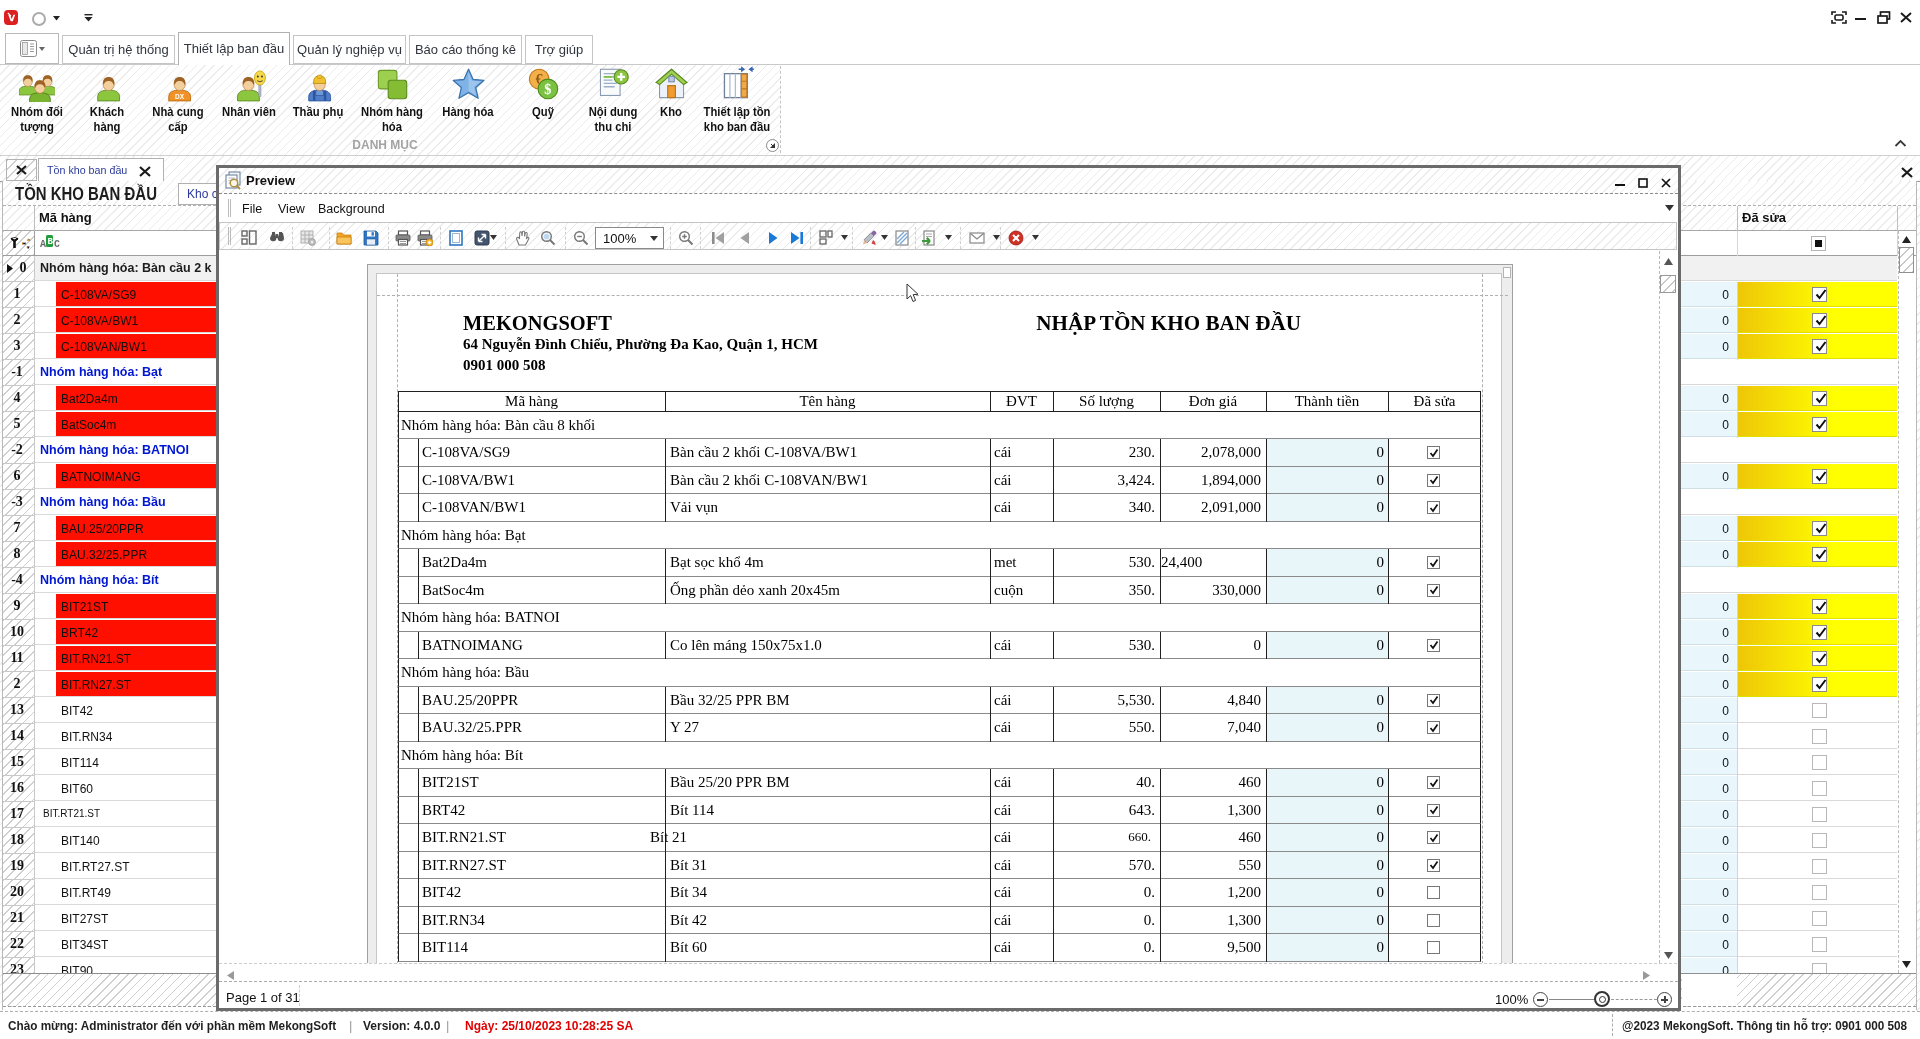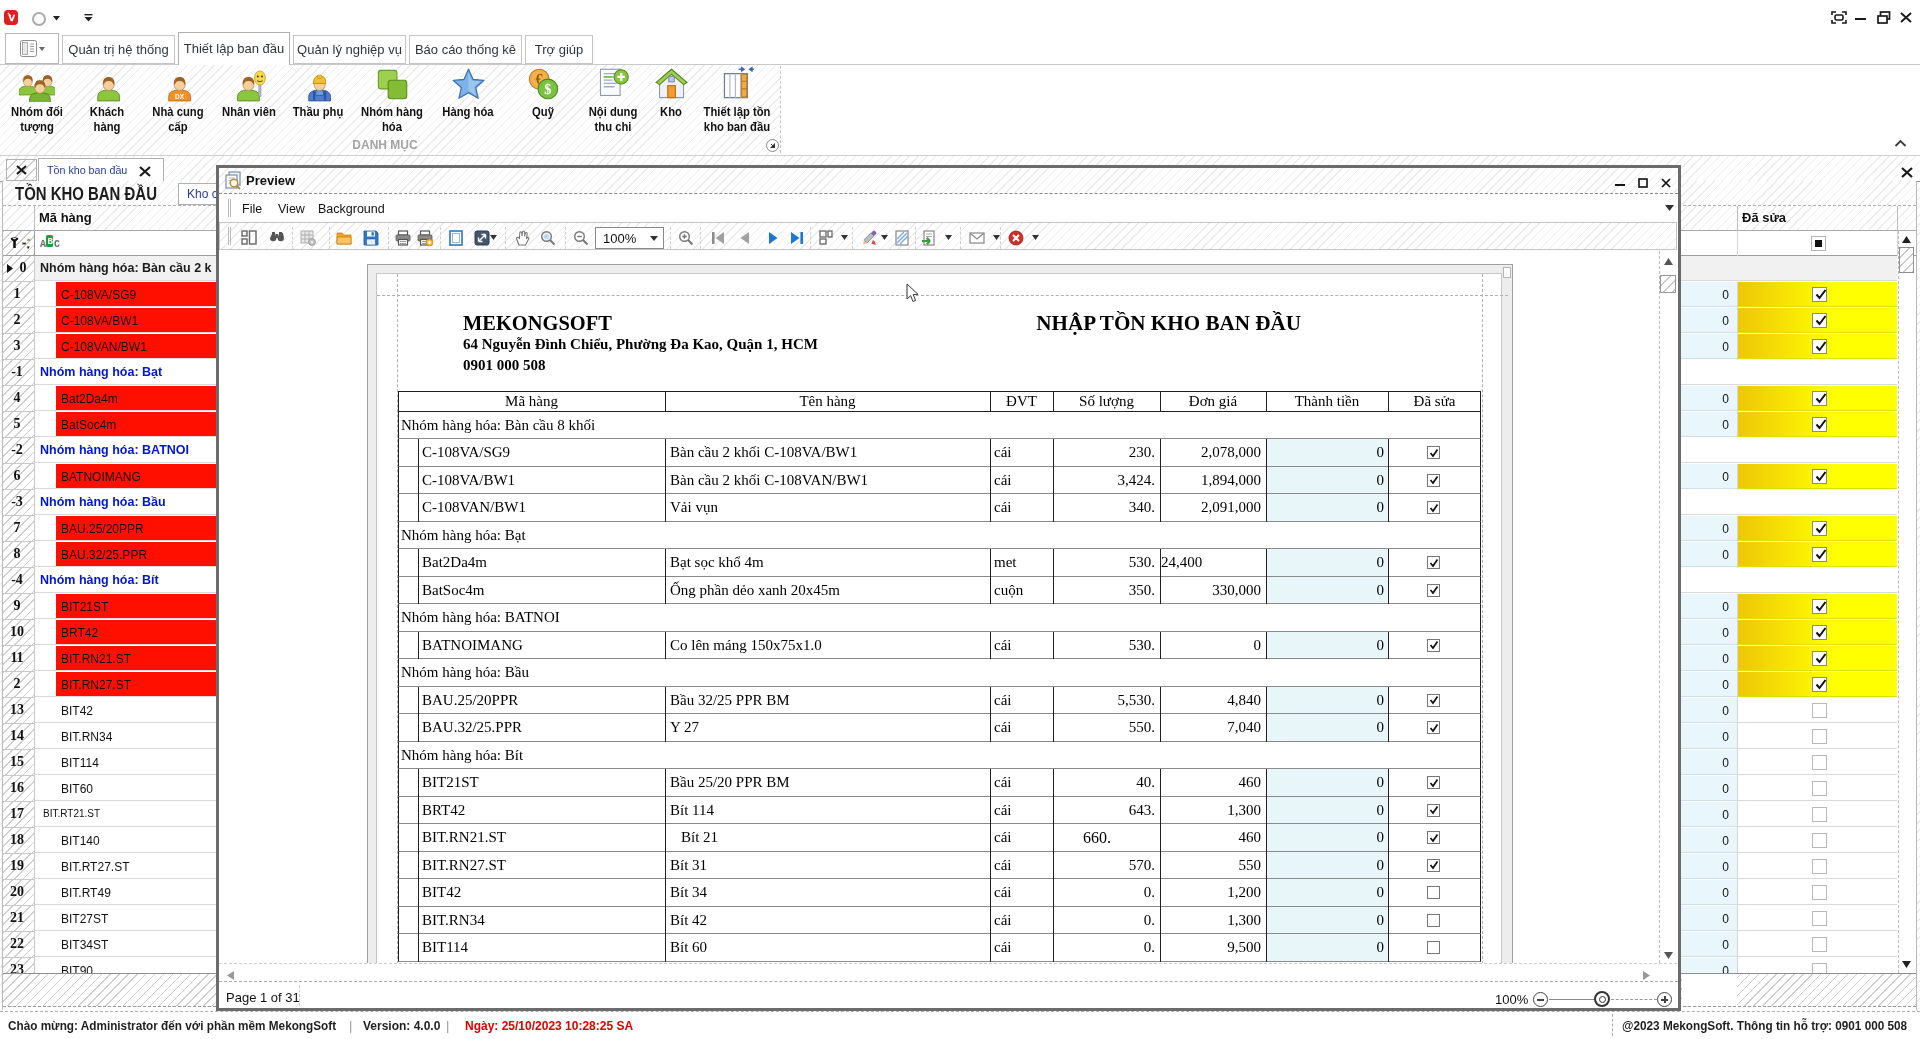--- a/index.html
+++ b/index.html
@@ -1076,23 +1076,23 @@
 <div class="abs" style="left:179px;top:573.0px;width:1083px;height:27.5px;border-left:1px solid #202020;border-right:1px solid #202020;border-bottom:1px solid #8a8a8a;"></div>
 <div class="abs" style="left:446px;top:573.0px;width:1px;height:27.5px;background:#202020;"></div>
 <div class="abs" style="left:771px;top:573.0px;width:1px;height:27.5px;background:#202020;"></div>
 <div class="abs" style="left:834px;top:573.0px;width:1px;height:27.5px;background:#202020;"></div>
 <div class="abs" style="left:941px;top:573.0px;width:1px;height:27.5px;background:#202020;"></div>
 <div class="abs" style="left:1047px;top:573.0px;width:1px;height:27.5px;background:#202020;"></div>
 <div class="abs" style="left:1169px;top:573.0px;width:1px;height:27.5px;background:#202020;"></div>
 <div class="abs" style="left:199px;top:573.0px;width:1px;height:27.5px;background:#202020;"></div>
 <div class="abs" style="left:1048px;top:573.0px;width:121px;height:26.5px;background:#e9f6f9;"></div>
 <div class="abs txt" style="left:203px;top:578.0px;font-size:15px;font-family:'Liberation Serif',serif;color:#000;">BIT.RN21.ST</div>
-<div class="abs txt" style="left:462px;top:578.0px;font-size:15px;font-family:'Liberation Serif',serif;color:#000;">Bít 21</div>
+<div class="abs txt" style="left:431px;top:578.0px;font-size:15px;font-family:'Liberation Serif',serif;color:#000;">Bít 21</div>
 <div class="abs txt" style="left:775px;top:578.0px;font-size:15px;font-family:'Liberation Serif',serif;color:#000;">cái</div>
-<div class="abs txt" style="left:792px;top:578.0px;width:100px;text-align:right;font-size:16px;font-family:'Liberation Serif',serif;color:#000;">660.</div>
+<div class="abs txt" style="left:832px;top:578.0px;width:100px;text-align:right;font-size:13px;font-family:'Liberation Serif',serif;color:#000;">660.</div>
 <div class="abs txt" style="left:942px;top:578.0px;width:100px;text-align:right;font-size:15px;font-family:'Liberation Serif',serif;color:#000;">460</div>
 <div class="abs txt" style="left:1065px;top:578.0px;width:100px;text-align:right;font-size:15px;font-family:'Liberation Serif',serif;color:#000;">0</div>
 <div class="abs" style="left:1208px;top:580.0px;width:13px;height:13px;background:#fff;border:1px solid #777;"></div>
 <svg class="abs" style="left:1209.5px;top:581.5px;" width="10" height="10" viewBox="0 0 10 10">
           <path d="M1.5 5 L4 8 L8.5 1.5" fill="none" stroke="#111" stroke-width="1.7"></path>
         </svg>
 <div class="abs" style="left:179px;top:600.5px;width:1083px;height:27.5px;border-left:1px solid #202020;border-right:1px solid #202020;border-bottom:1px solid #8a8a8a;"></div>
 <div class="abs" style="left:446px;top:600.5px;width:1px;height:27.5px;background:#202020;"></div>
 <div class="abs" style="left:771px;top:600.5px;width:1px;height:27.5px;background:#202020;"></div>
 <div class="abs" style="left:834px;top:600.5px;width:1px;height:27.5px;background:#202020;"></div>

